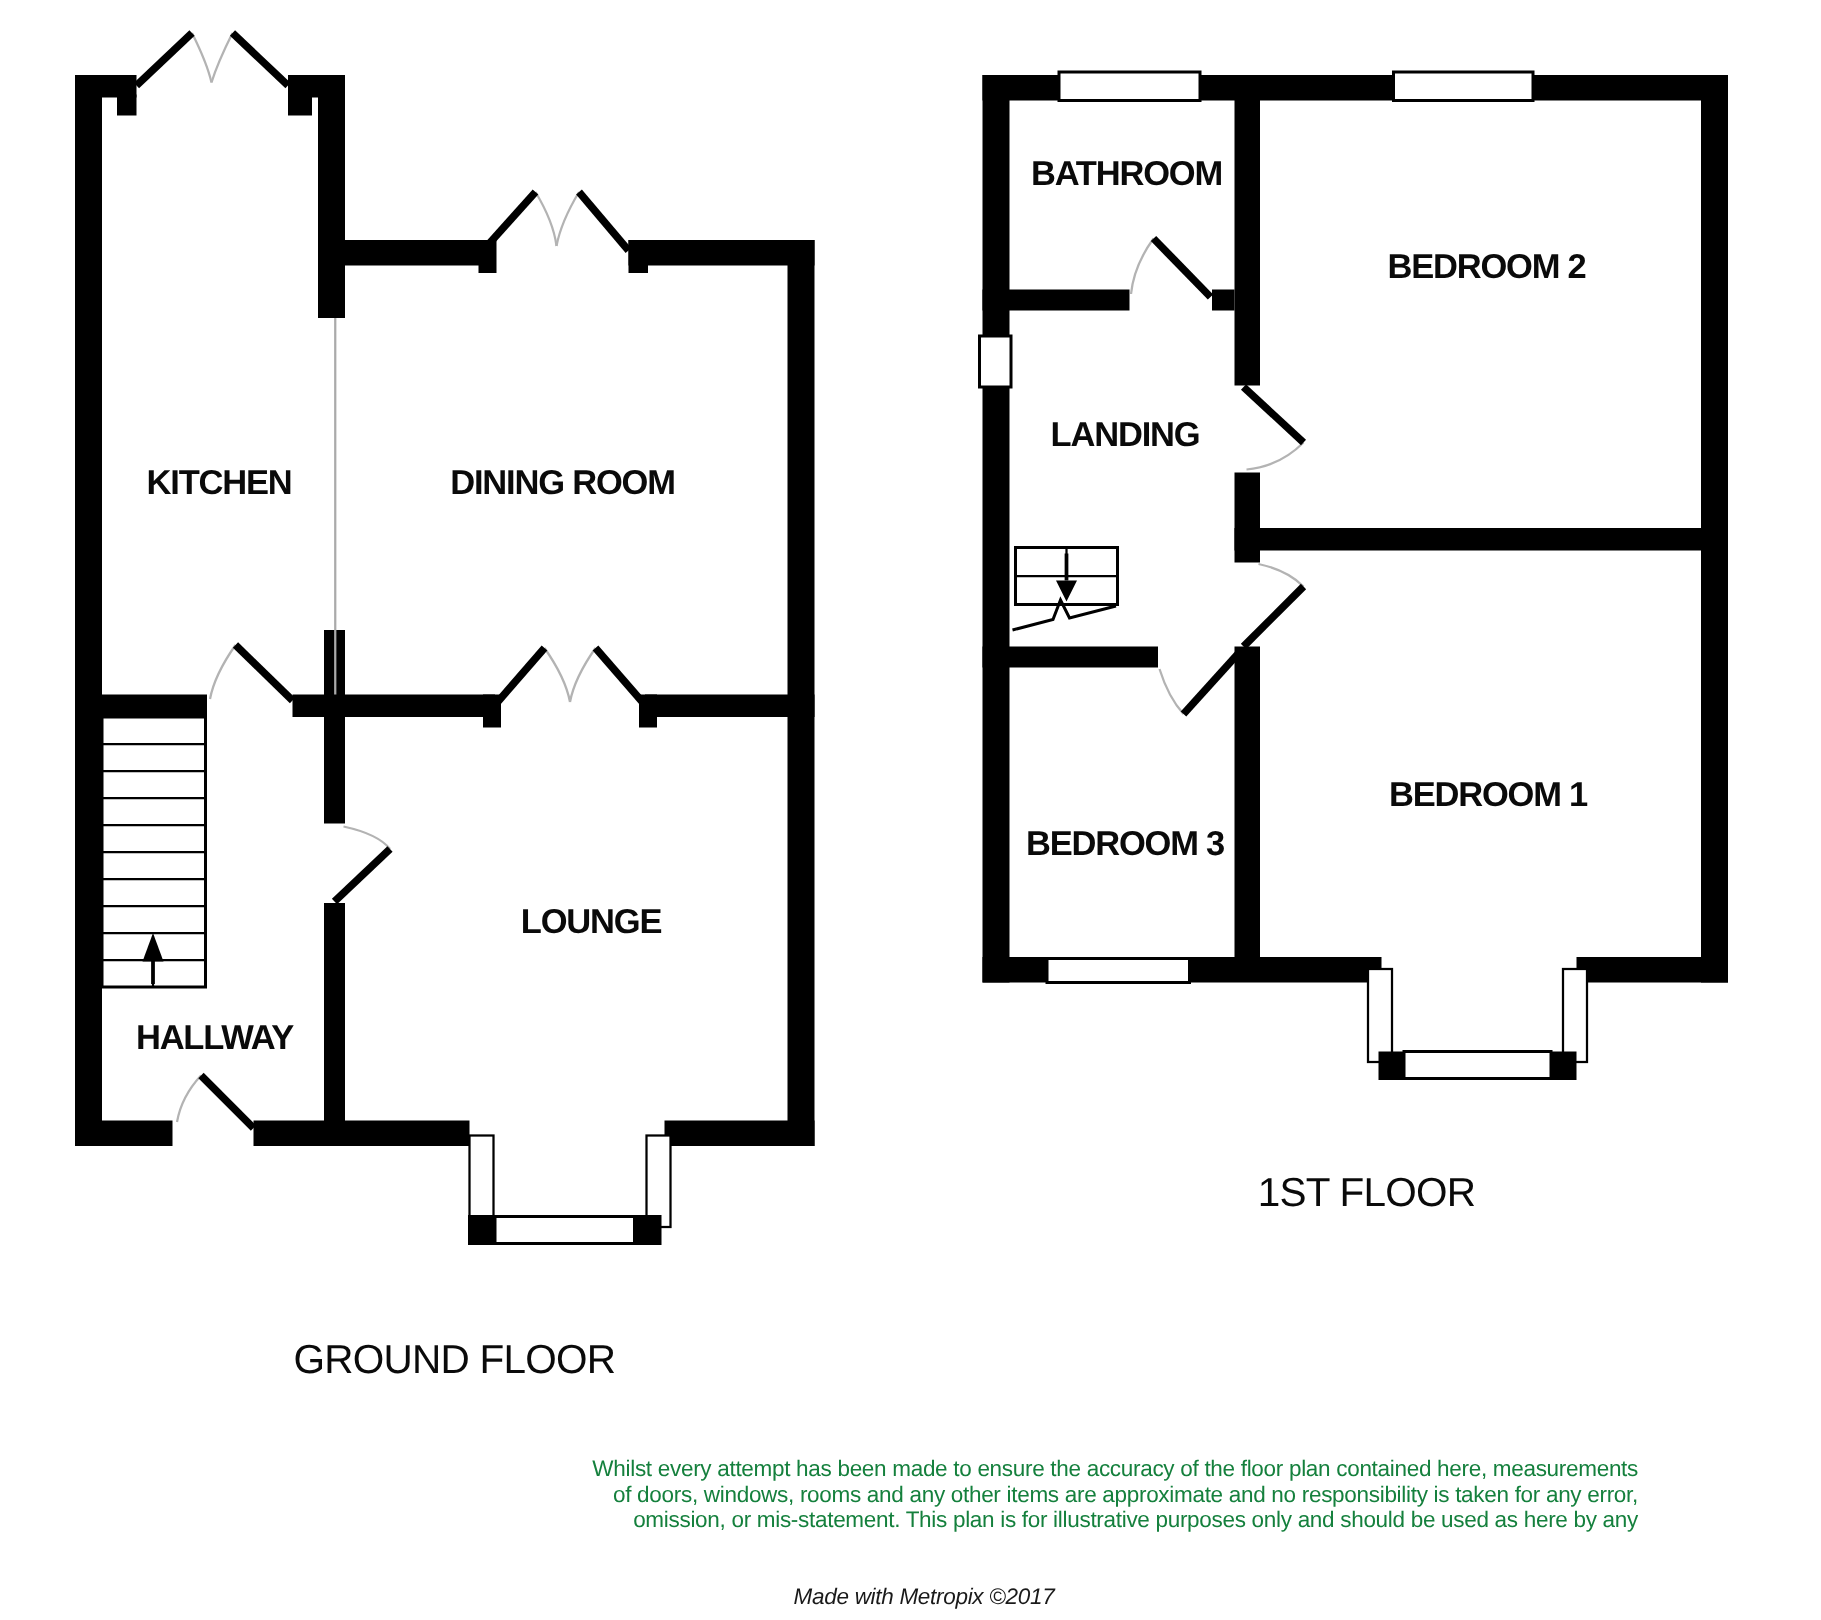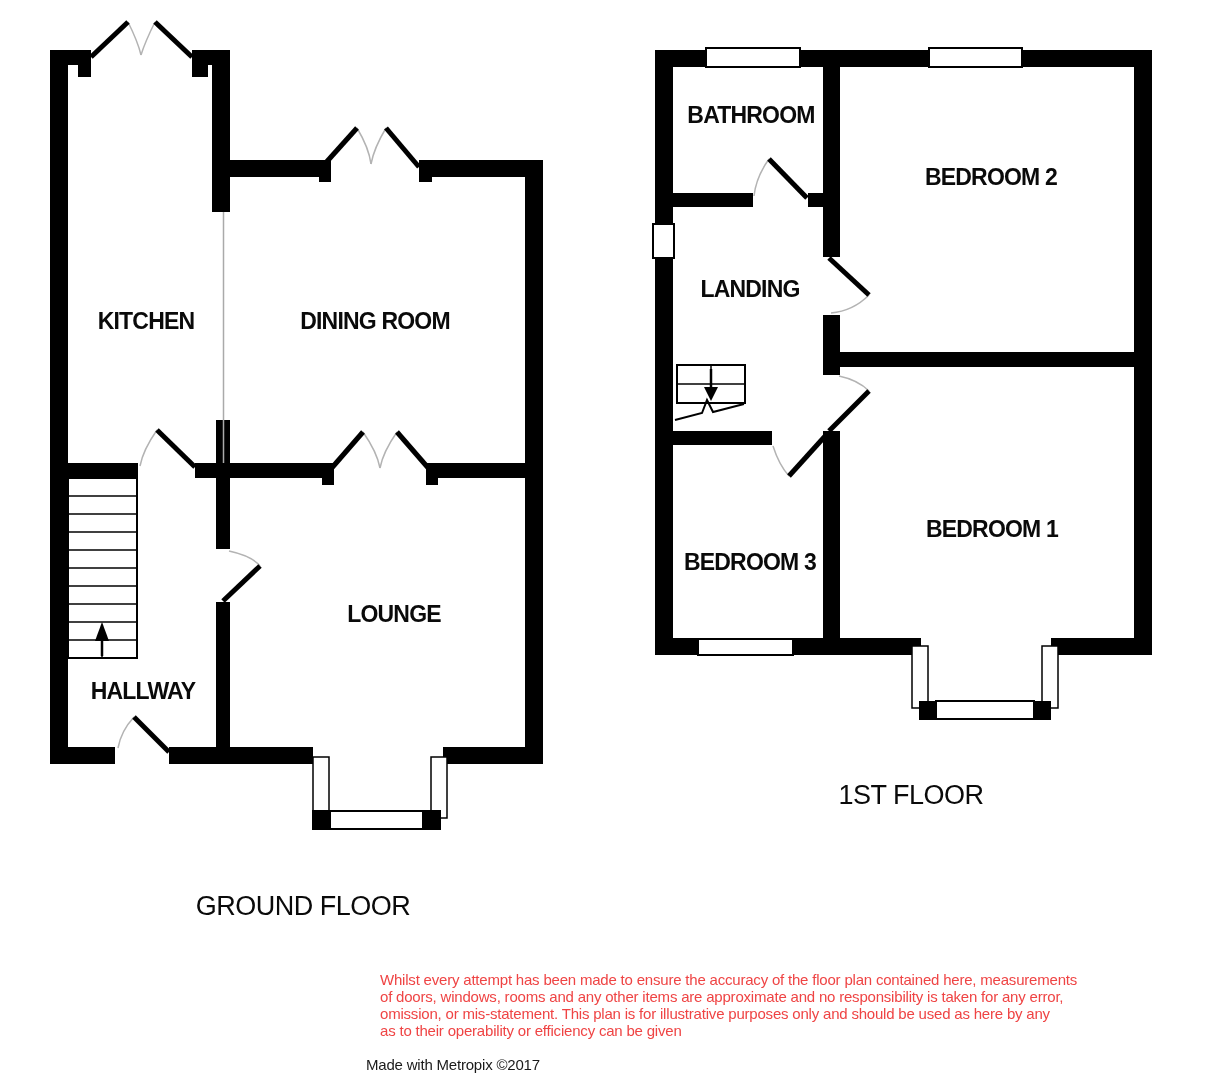--- a/index.html
+++ b/index.html
@@ -11,25 +11,25 @@
   .room-label{
     font-family:"Liberation Sans", sans-serif;
     font-weight:bold;font-size:23px;letter-spacing:-0.8px;fill:#0a0a0a;
   }
   .floor-label{
     font-family:"Liberation Sans", sans-serif;
     font-weight:normal;font-size:27px;letter-spacing:-0.5px;fill:#0a0a0a;
   }
   .disclaimer{
     position:absolute;left:380px;top:971px;width:712px;
-    text-align:left;font-size:15px;line-height:17px;letter-spacing:-0.2px;color:#ef4444;
+    text-align:right;font-size:15px;line-height:17px;letter-spacing:-0.2px;color:#15803d;
   }
   .credit{
     position:absolute;left:366px;top:1056px;width:500px;
-    font-size:15px;letter-spacing:-0.2px;color:#1a1a1a;
+    text-align:center;font-size:15px;letter-spacing:-0.2px;color:#1a1a1a;font-style:italic;
   }
   .wall{fill:#000000;}
   .win{fill:#ffffff;stroke:#000000;stroke-width:2;}
   .sill{fill:#ffffff;stroke:#000000;stroke-width:1.5;}
   .leaf{stroke:#000000;stroke-width:5;}
   .arc{stroke:#b3b3b3;stroke-width:1.5;fill:none;}
   .stairbox{fill:#ffffff;stroke:#000000;stroke-width:2;}
   .tread{stroke:#000000;stroke-width:1.5;}
   .thin{stroke:#aaaaaa;stroke-width:1.5;}
 </style>
@@ -210,16 +210,15 @@
     <text class="room-label" text-anchor="middle" x="750" y="570">BEDROOM 3</text>
     <text class="room-label" text-anchor="middle" x="992" y="537">BEDROOM 1</text>
     <text class="floor-label" text-anchor="middle" x="911" y="804">1ST FLOOR</text>
   </g>
 </svg>
 
   <div class="disclaimer">
     <div>Whilst every attempt has been made to ensure the accuracy of the floor plan contained here, measurements</div>
     <div>of doors, windows, rooms and any other items are approximate and no responsibility is taken for any error,</div>
     <div>omission, or mis-statement. This plan is for illustrative purposes only and should be used as here by any</div>
-    <div>as to their operability or efficiency can be given</div>
   </div>
   <div class="credit">Made with Metropix ©2017</div>
 </div>
 
 </body></html>

